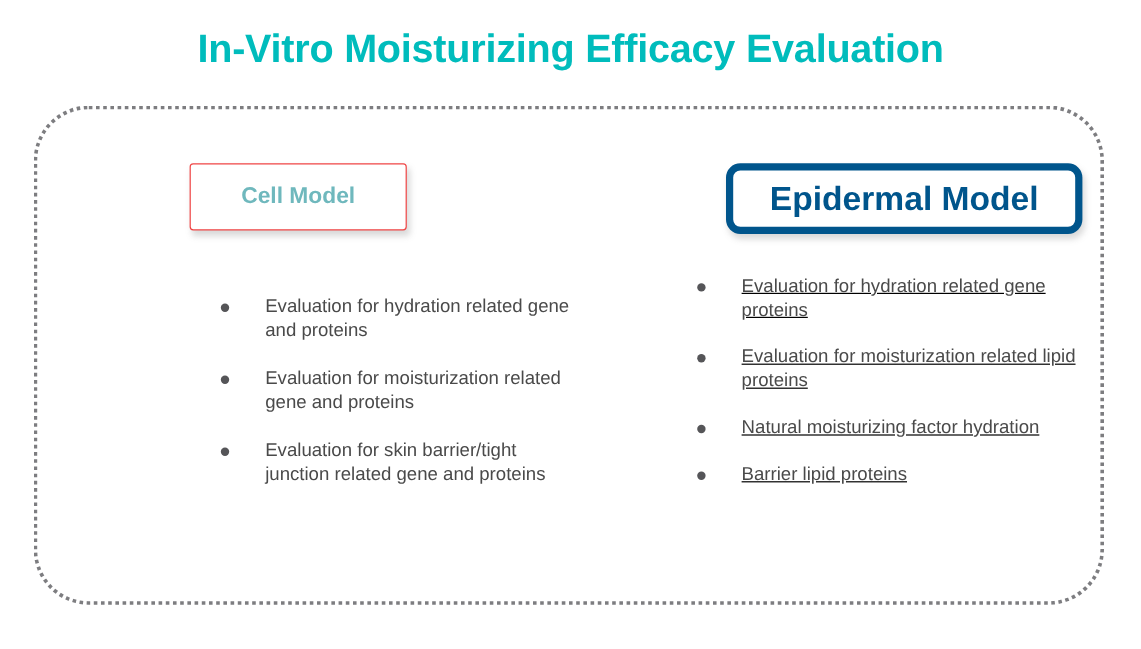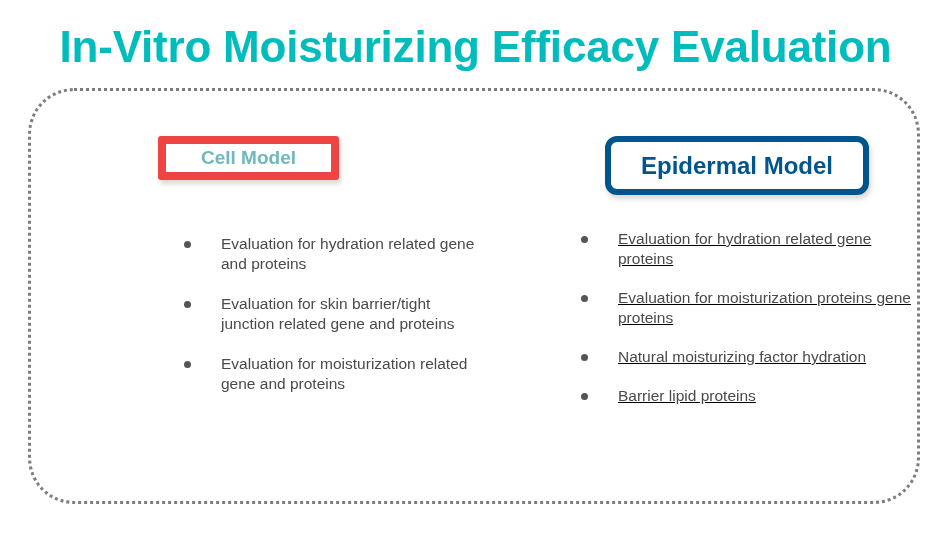--- a/index.html
+++ b/index.html
@@ -15,21 +15,21 @@
     position: relative;
   }
 
   
   .slide-title {
     position: absolute;
     top: 22px;
     left: 0;
     width: 951px;
     text-align: center;
-    font-size: 44px;
+    font-size: 33px;
     font-weight: bold;
     letter-spacing: -0.2px;
     color: #00bcbc;
     font-family: "Liberation Sans", sans-serif;
     white-space: nowrap;
   }
 
   
   .dashed-panel {
     position: absolute;
@@ -67,48 +67,48 @@
     white-space: nowrap;
     display: flex;
     align-items: center;
     justify-content: center;
   }
   .pill.cell {
     position: absolute;
     left: 52px;
     top: 45px;
     width: 181px;
-    height: 44px;
-    border: 8px solid #ef4444;
+    height: 56px;
+    border: 1px solid #ef4444;
     border-radius: 3px;
     color: #6fb8bd;
     font-size: 19px;
     box-shadow: 2px 4px 5px rgba(120,120,120,0.28);
   }
   .pill.epidermal {
     position: absolute;
     left: 76px;
     top: 45px;
-    width: 264px;
+    width: 297px;
     height: 59px;
     border: 6px solid #00558c;
     border-radius: 12px;
     color: #00558c;
-    font-size: 24px;
+    font-size: 28px;
     box-shadow: 2px 4px 5px rgba(120,120,120,0.28);
   }
 
   
   .bullet-list {
     position: absolute;
     margin: 0;
     padding: 0;
     list-style: none;
   }
-  .bullet-list.left-list  { left: 78px; top: 143px; width: 300px; }
+  .bullet-list.left-list  { left: 78px; top: 155px; width: 300px; }
   .bullet-list.right-list { left: 52px; top: 138px; width: 330px; text-decoration: underline; }
 
   .bullet-item {
     position: relative;
     padding-left: 37px;
     color: #4a4a4a;
     font-size: 15.5px;
     line-height: 20px;
     font-family: "Liberation Sans", sans-serif;
   }
@@ -141,42 +141,42 @@
         <span>Cell Model</span>
       </div>
 
       <ul class="bullet-list left-list">
         <li class="bullet-item">
           <span class="bullet-dot"></span>
           <span class="bullet-text">Evaluation for hydration related gene and proteins</span>
         </li>
         <li class="bullet-item">
           <span class="bullet-dot"></span>
-          <span class="bullet-text">Evaluation for skin barrier/tight junction related gene and proteins</span>
+          <span class="bullet-text">Evaluation for moisturization related gene and proteins</span>
         </li>
         <li class="bullet-item">
           <span class="bullet-dot"></span>
-          <span class="bullet-text">Evaluation for moisturization related gene and proteins</span>
+          <span class="bullet-text">Evaluation for skin barrier/tight junction related gene and proteins</span>
         </li>
       </ul>
     </div>
 
     <div class="column right">
       <div class="pill epidermal">
         <span>Epidermal Model</span>
       </div>
 
       <ul class="bullet-list right-list">
         <li class="bullet-item">
           <span class="bullet-dot"></span>
           <span class="bullet-text">Evaluation for hydration related gene proteins</span>
         </li>
         <li class="bullet-item">
           <span class="bullet-dot"></span>
-          <span class="bullet-text">Evaluation for moisturization proteins gene proteins</span>
+          <span class="bullet-text">Evaluation for moisturization related lipid proteins</span>
         </li>
         <li class="bullet-item">
           <span class="bullet-dot"></span>
           <span class="bullet-text">Natural moisturizing factor hydration</span>
         </li>
         <li class="bullet-item">
           <span class="bullet-dot"></span>
           <span class="bullet-text">Barrier lipid proteins</span>
         </li>
       </ul>

